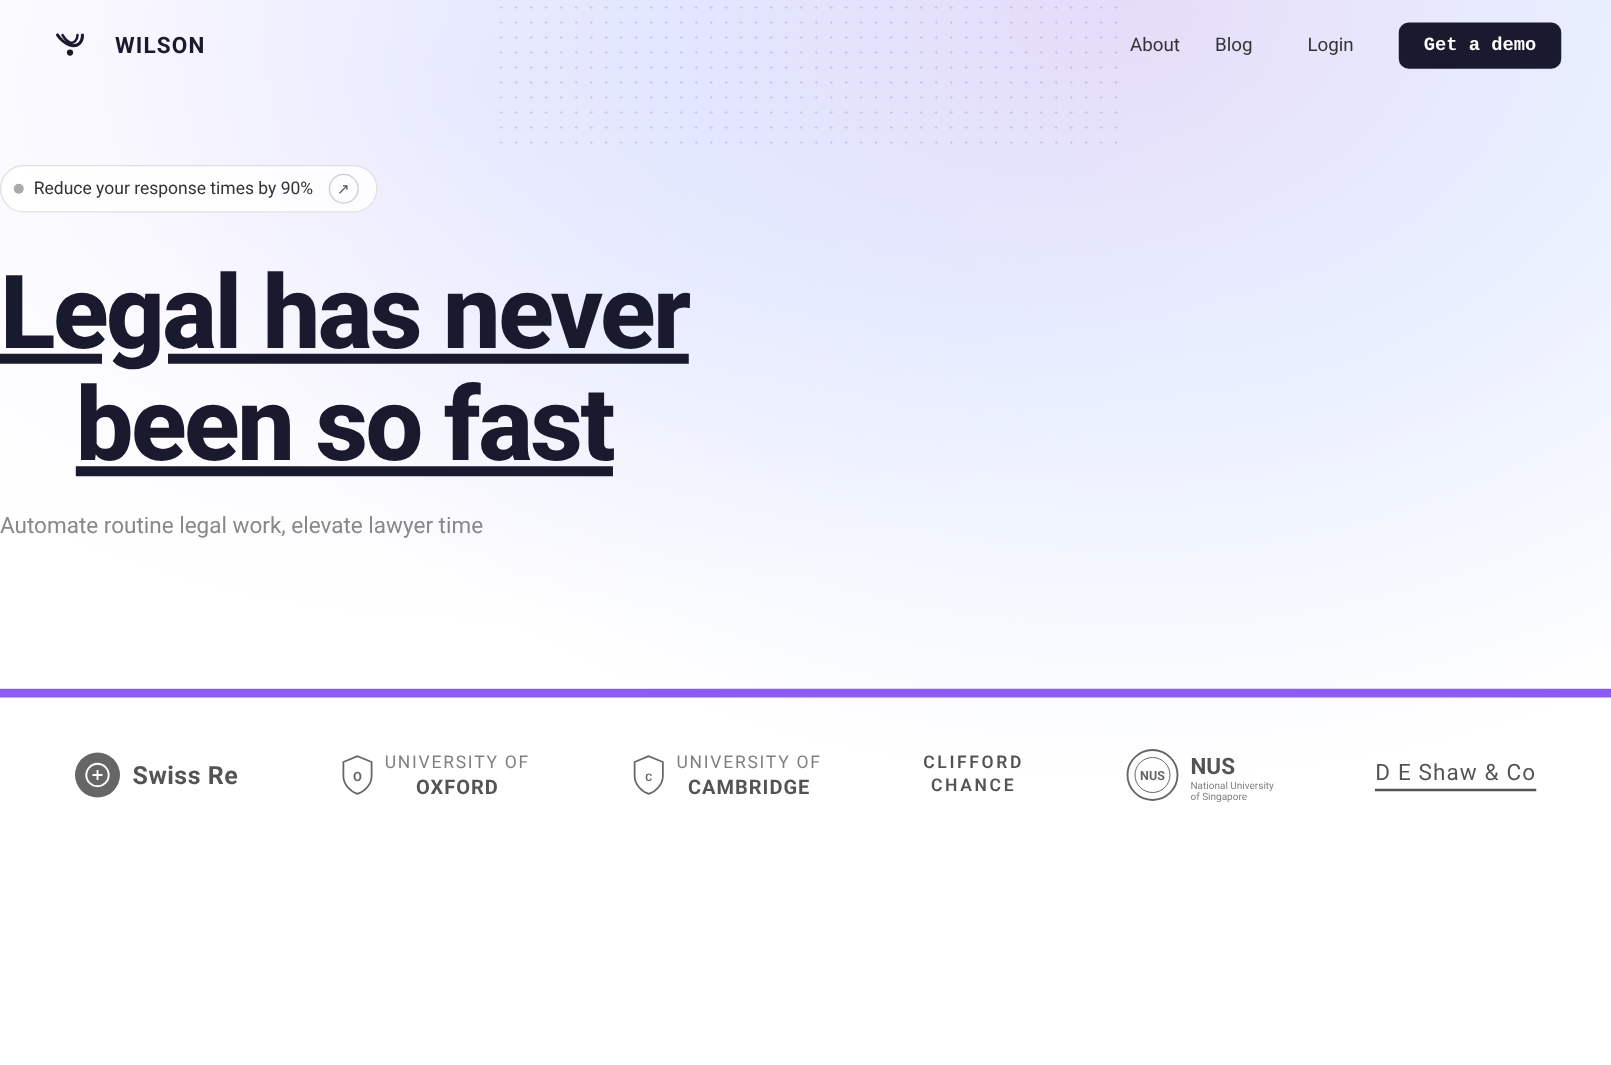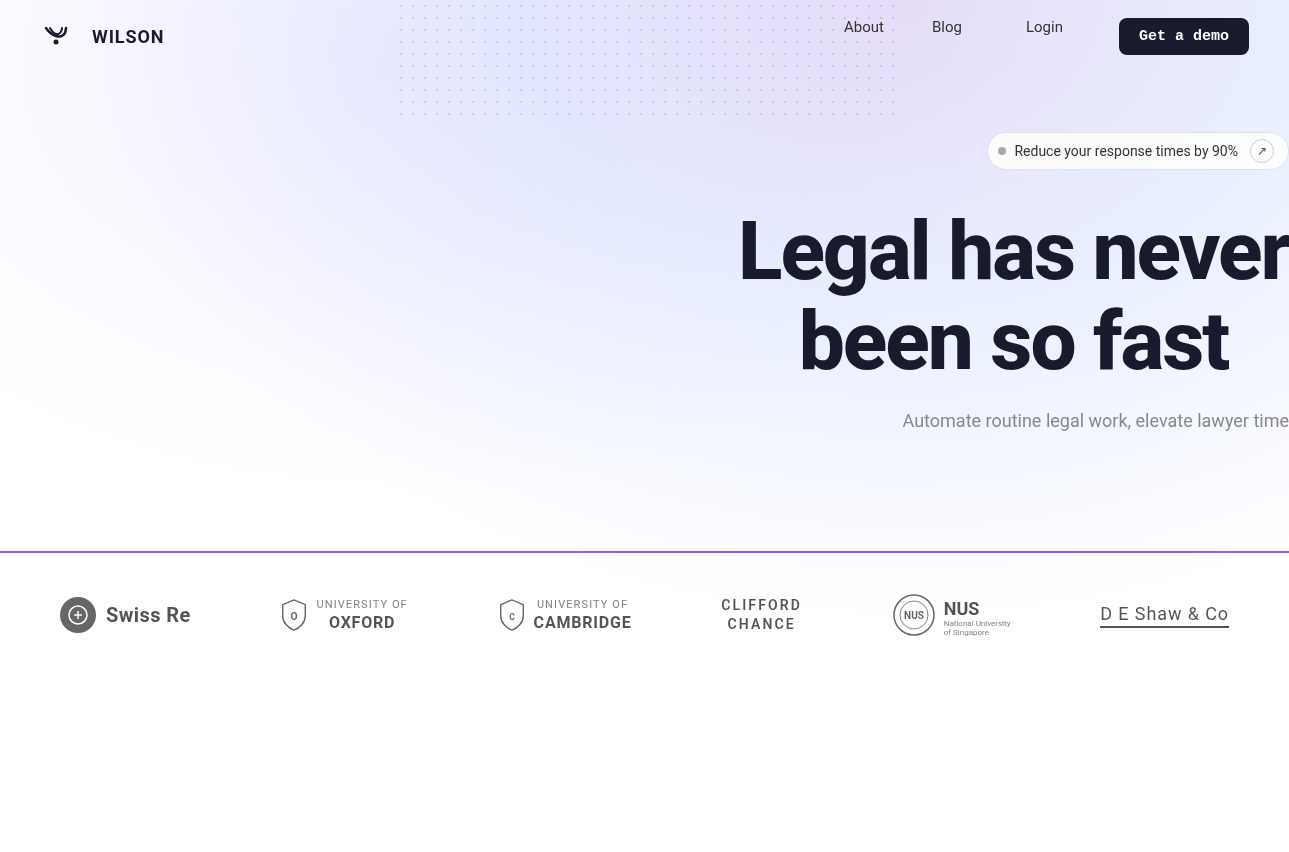--- a/index.html
+++ b/index.html
@@ -63,21 +63,22 @@
 
     .logo-text {
       font-size: 18px;
       font-weight: 700;
       color: #1a1a2e;
       letter-spacing: 0.05em;
     }
 
     .nav-links {
       display: flex;
-      gap: 48px;
+      align-items: center;
+      gap: 28px;
       margin-left: 41px;
     }
 
     .nav-link {
       font-size: 15px;
       color: #333;
       text-decoration: none;
       cursor: pointer;
     }
 
@@ -100,21 +101,21 @@
       margin-left: 8px;
       font-family: Liberation Mono, monospace;
     }
 
     
     .hero {
       position: relative;
       z-index: 1;
       display: flex;
       flex-direction: column;
-      align-items: flex-end;
+      align-items: flex-start;
       padding-top: 60px;
       padding-bottom: 40px;
     }
 
     
     .badge {
       display: flex;
       align-items: center;
       gap: 8px;
       background: rgba(255,255,255,0.85);
@@ -151,20 +152,21 @@
     
     .hero-title {
       font-size: 82px;
       font-weight: 800;
       color: #1a1a2e;
       text-align: center;
       line-height: 1.1;
       letter-spacing: -2px;
       margin-bottom: 24px;
       max-width: 720px;
+      text-decoration: underline;
     }
 
     .hero-subtitle {
       font-size: 18px;
       color: #888;
       text-align: center;
       margin-bottom: 60px;
     }
 
     
@@ -233,21 +235,21 @@
     }
 
     
     .logos-section {
       position: relative;
       z-index: 1;
       display: flex;
       align-items: center;
       justify-content: space-between;
       padding: 40px 60px;
-      border-top: 2px solid #8b5cf6;
+      border-top: 7px solid #8b5cf6;
       margin-top: 20px;
     }
 
     .logo-item {
       display: flex;
       align-items: flex-end;
       gap: 8px;
       opacity: 0.75;
     }
 
@@ -274,21 +276,21 @@
     }
 
     
     .uni-logo {
       display: flex;
       flex-direction: column;
       align-items: center;
       gap: 2px;
     }
     .uni-logo-top {
-      font-size: 11px;
+      font-size: 14px;
       letter-spacing: 0.1em;
       color: #555;
       text-transform: uppercase;
     }
     .uni-logo-main {
       font-size: 16px;
       font-weight: 700;
       color: #1a1a1a;
       letter-spacing: 0.05em;
     }

